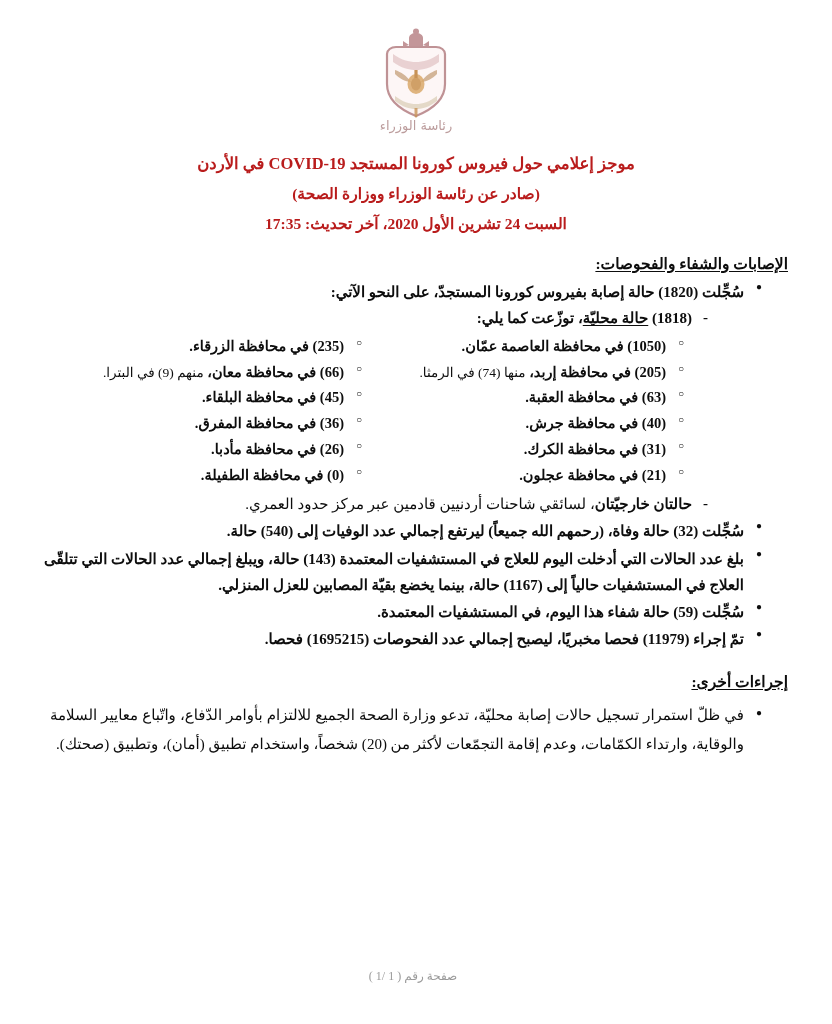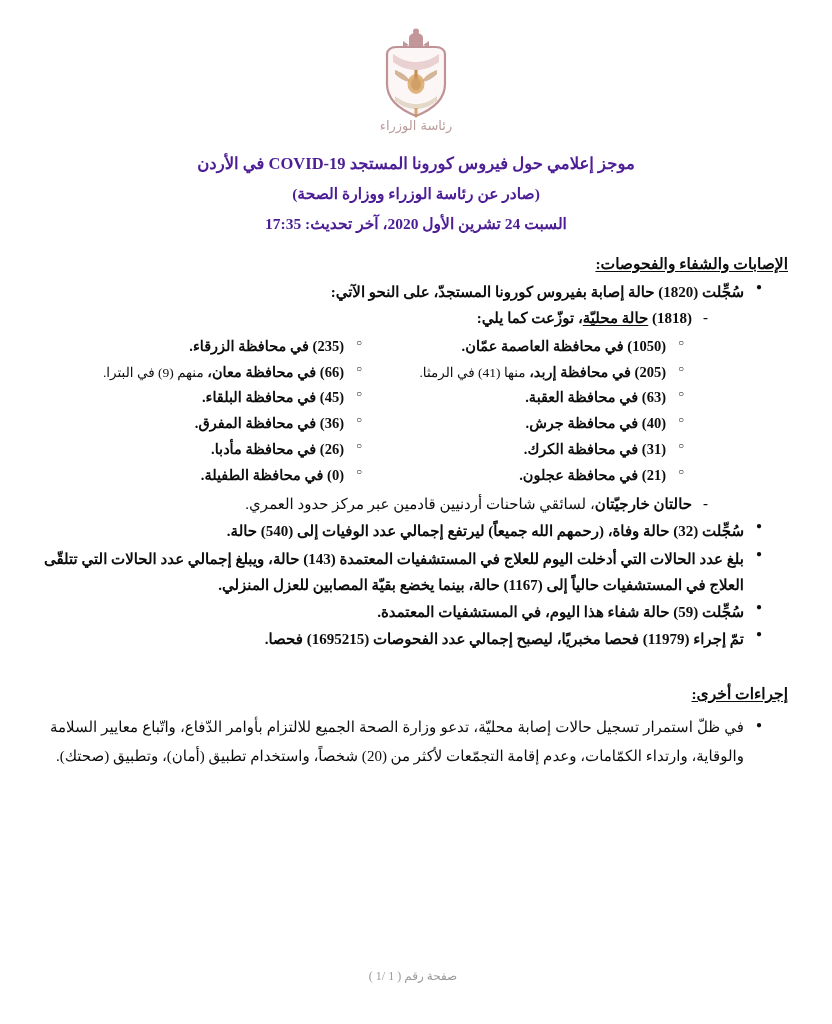--- a/index.html
+++ b/index.html
@@ -46,35 +46,35 @@
     opacity: 0.85;
     font-family: "DejaVu Sans", sans-serif;
   }
 
   
   .doc-title, .doc-subtitle, .doc-date {
     text-align: center;
     font-weight: bold;
     font-size: 16.5px;
     line-height: 1.85;
-    color: #4c1d95;
+    color: #b91c1c;
   }
   .doc-title { margin-top: 16px; }
   .doc-subtitle { font-size: 15.5px; }
   .doc-date { font-size: 15.5px; margin-top: 2px;}
 
   .section-head {
     text-align: right;
     font-weight: bold;
     font-size: 15.5px;
     text-decoration: underline;
     text-underline-offset: 2px;
     margin: 16px 0 6px 0;
   }
-  .section-head.other { margin-top: 32px; text-align: right; }
+  .section-head.other { margin-top: 20px; text-align: right; }
 
   
   ul.lvl1 {
     list-style: none;
     margin: 2px 0 0 0;
     padding: 0 26px 0 0;
   }
   ul.lvl1 > li {
     position: relative;
     font-size: 15px;
@@ -251,21 +251,21 @@
       
       <div class="gov-grid">
         <div class="gov-item col-right">
           <span>(1050) في محافظة العاصمة عمّان.</span>
         </div>
         <div class="gov-item col-left">
           <span>(235) في محافظة الزرقاء.</span>
         </div>
 
         <div class="gov-item col-right">
-          <span>(205) في محافظة إربد، </span><span class="thin">منها (41) في الرمثا.</span>
+          <span>(205) في محافظة إربد، </span><span class="thin">منها (74) في الرمثا.</span>
         </div>
         <div class="gov-item col-left">
           <span>(66) في محافظة معان، </span><span class="thin">منهم (9) في البترا.</span>
         </div>
 
         <div class="gov-item col-right">
           <span>(63) في محافظة العقبة.</span>
         </div>
         <div class="gov-item col-left">
           <span>(45) في محافظة البلقاء.</span>

